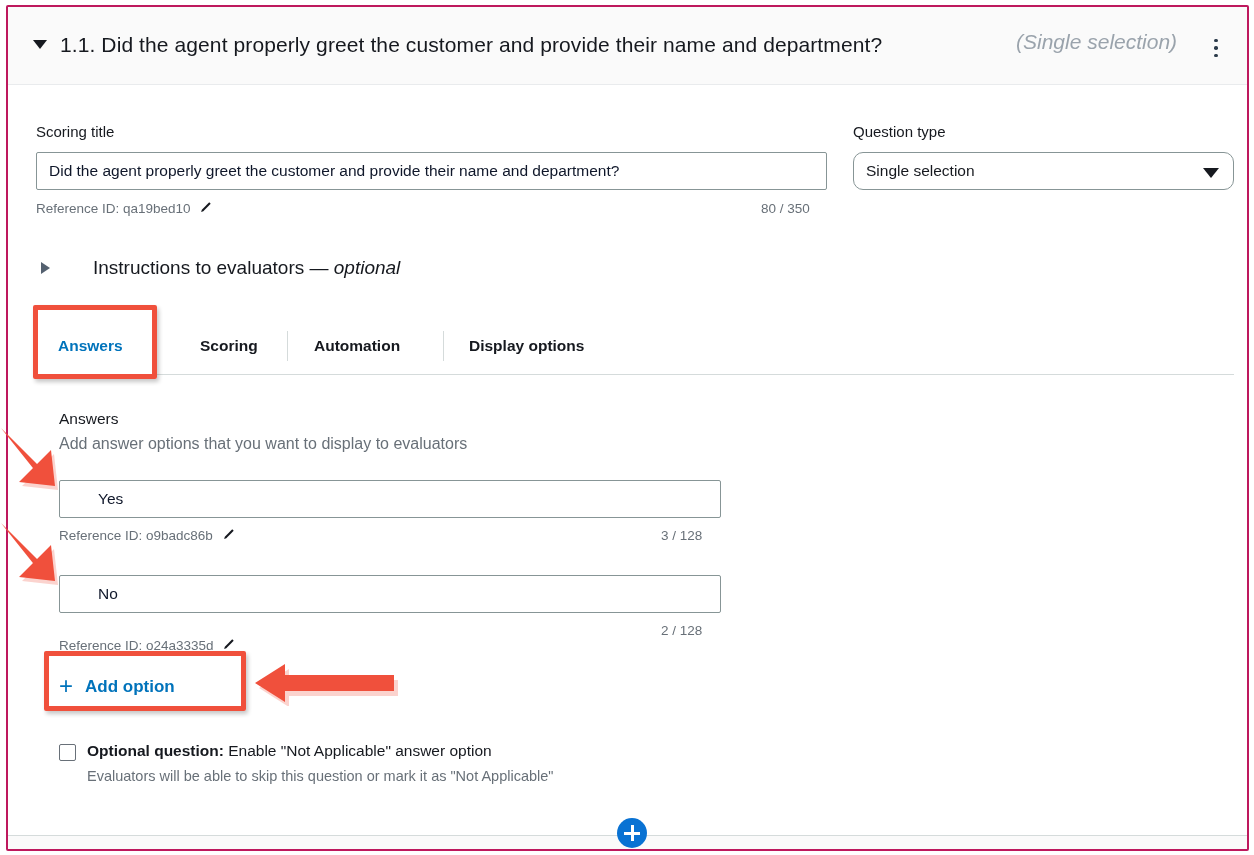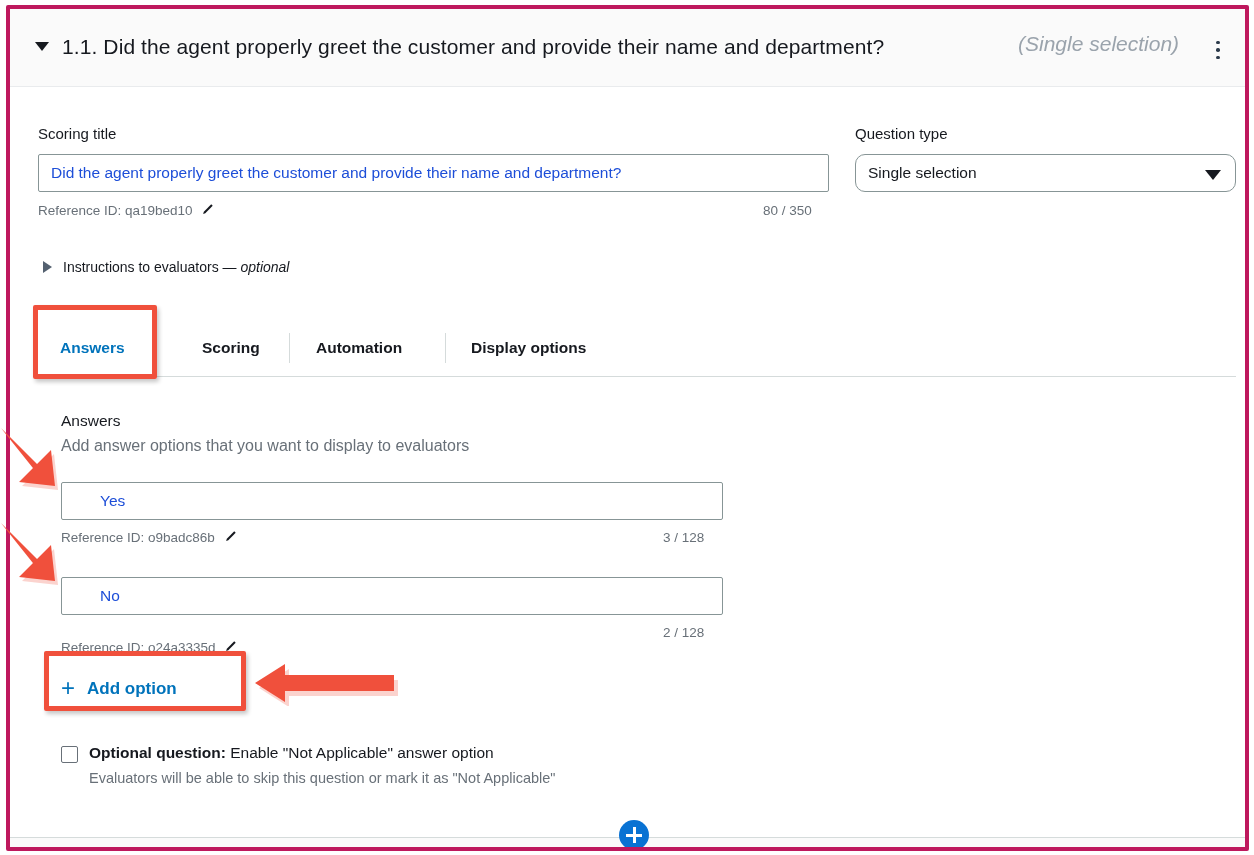--- a/index.html
+++ b/index.html
@@ -14,21 +14,21 @@
     width: 1254px; height: 855px;
     background: #ffffff;
     overflow: hidden;
   }
 
   
   .card {
     position: absolute;
     left: 6px; top: 5px;
     width: 1243px; height: 846px;
-    border: 4px solid #be185d;
+    border: 2px solid #be185d;
     border-radius: 2px;
     background: #ffffff;
     overflow: hidden;
   }
 
   
   .card-header {
     position: absolute;
     left: 0; top: 0;
     width: 100%; height: 78px;
@@ -81,21 +81,21 @@
   .lbl-qtitle { left: 28px; top: 38px; }
   .lbl-qtype  { left: 845px; top: 38px; }
 
   .txtinput {
     position: absolute;
     border: 1px solid #879596;
     border-radius: 2px;
     background: #ffffff;
     font-family: "Liberation Sans", sans-serif;
     font-size: 15.5px;
-    color: #1d4ed8;
+    color: #0f172a;
     padding: 0 12px;
     outline: none;
   }
   .inp-qtitle { left: 28px; top: 67px; width: 791px; height: 38px; }
 
   .select-box {
     position: absolute;
     left: 845px; top: 67px;
     width: 381px; height: 38px;
     border: 1px solid #879596;
@@ -127,21 +127,21 @@
     left: 33px; top: 172px;
     display: flex; align-items: center; gap: 11px;
     cursor: pointer;
   }
   .expander .tri {
     width: 0; height: 0;
     border-top: 6.5px solid transparent;
     border-bottom: 6.5px solid transparent;
     border-left: 9px solid #546170;
   }
-  .expander .etxt { font-size: 14px; color: #16191f; white-space: nowrap; }
+  .expander .etxt { font-size: 19px; color: #16191f; white-space: nowrap; margin-left: 32px; }
   .expander .etxt em { font-style: italic; color: #16191f; }
 
   
   .tabbar {
     position: absolute;
     left: 28px; top: 232px;
     width: 1198px; height: 58px;
   }
   .tabbar .tabline {
     position: absolute;

